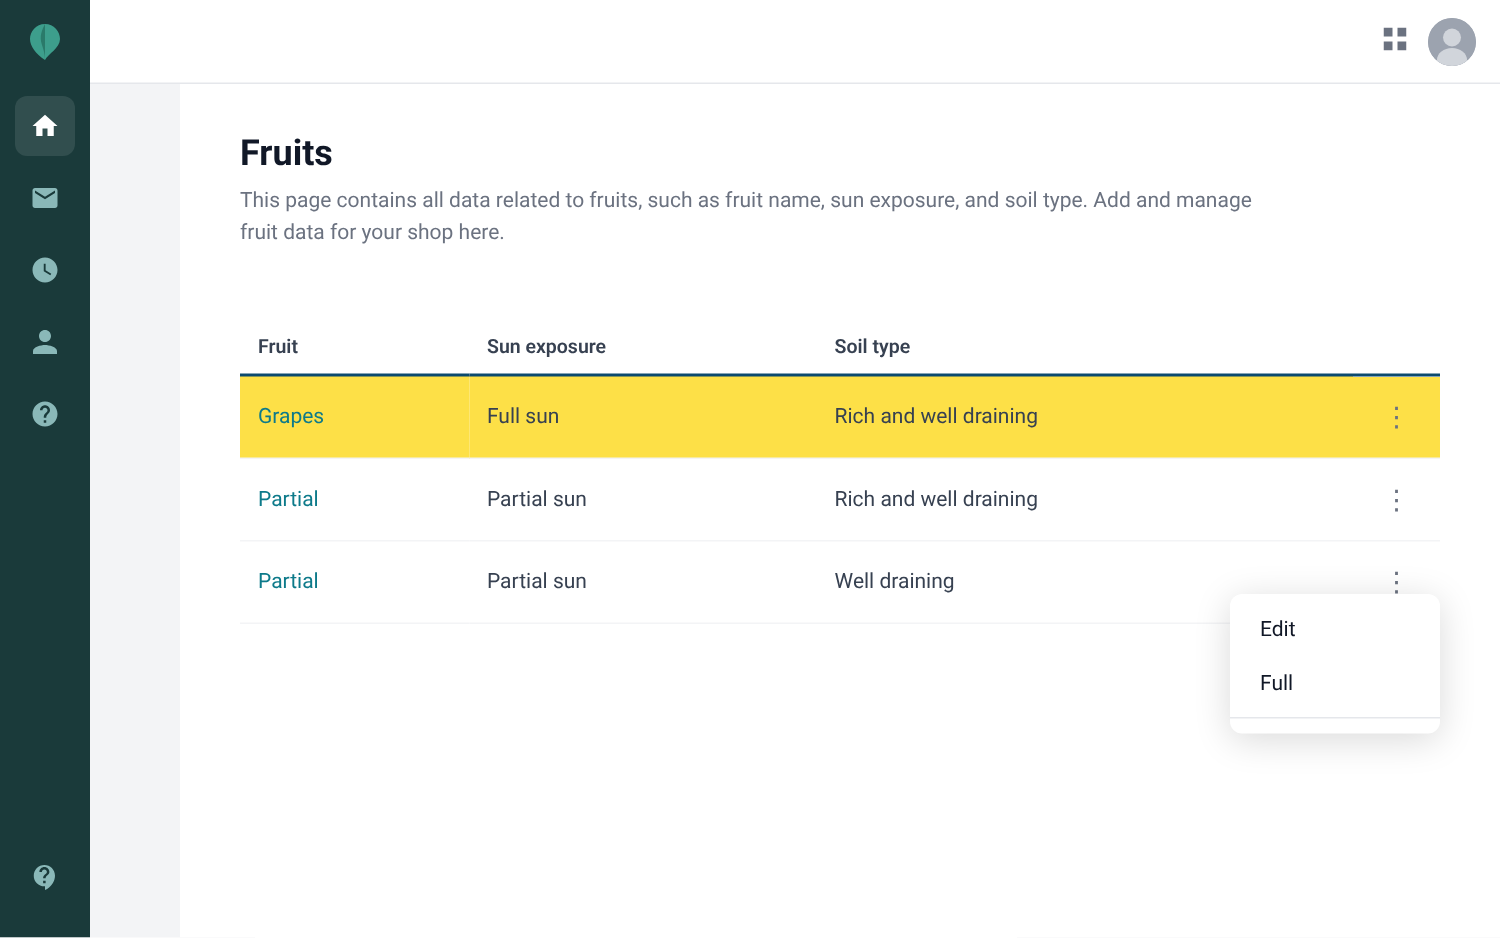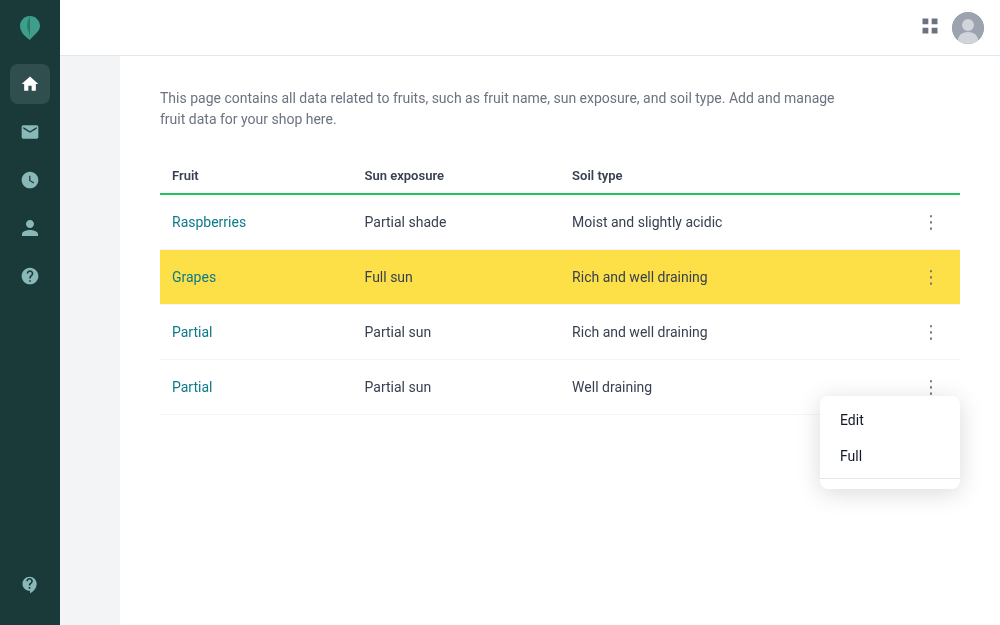--- a/index.html
+++ b/index.html
@@ -78,35 +78,35 @@
       font-size: 24px;
       font-weight: 700;
       color: #111827;
       margin-bottom: 8px;
     }
     .page-description {
       font-size: 14px;
       color: #6b7280;
       max-width: 680px;
       line-height: 1.5;
-      margin-bottom: 28px;
+      margin-bottom: 48px;
     }
 
     
     .table {
       width: 100%;
       border-collapse: collapse;
     }
     .table th {
       text-align: left;
       font-size: 13px;
       font-weight: 600;
       color: #374151;
       padding: 10px 12px;
-      border-bottom: 2px solid #22c55e;
+      border-bottom: 2px solid #0c4a6e;
     }
     .table td {
       padding: 14px 12px;
       font-size: 14px;
       color: #374151;
       border-bottom: 1px solid #f3f4f6;
     }
     .table tr.highlighted {
       background: #fde047;
     }
@@ -216,38 +216,33 @@
   <div class="topbar-avatar">
     <svg width="32" height="32" viewBox="0 0 32 32">
       <rect width="32" height="32" rx="16" fill="#9ca3af"></rect>
       <circle cx="16" cy="13" r="6" fill="#d1d5db"></circle>
       <ellipse cx="16" cy="28" rx="10" ry="8" fill="#d1d5db"></ellipse>
     </svg>
   </div>
 </div>
 
 <div class="main">
+  <h1 class="page-title">Fruits</h1>
   <p class="page-description">This page contains all data related to fruits, such as fruit name, sun exposure, and soil type. Add and manage fruit data for your shop here.</p>
 
   <table class="table">
     <thead>
       <tr>
         <th>Fruit</th>
         <th>Sun exposure</th>
         <th>Soil type</th>
         <th></th>
       </tr>
     </thead>
     <tbody id="table-body">
-    <tr>
-          <td><a class="fruit-link" href="#">Raspberries</a></td>
-          <td>Partial shade</td>
-          <td>Moist and slightly acidic</td>
-          <td class="actions-cell"><button class="dots-btn">⋮</button></td>
-        </tr>
         <tr class="highlighted">
           <td><a class="fruit-link" href="#">Grapes</a></td>
           <td>Full sun</td>
           <td>Rich and well draining</td>
           <td class="actions-cell"><button class="dots-btn">⋮</button></td>
         </tr>
         <tr>
           <td><a class="fruit-link" href="#">Partial</a></td>
           <td>Partial sun</td>
           <td>Rich and well draining</td>

